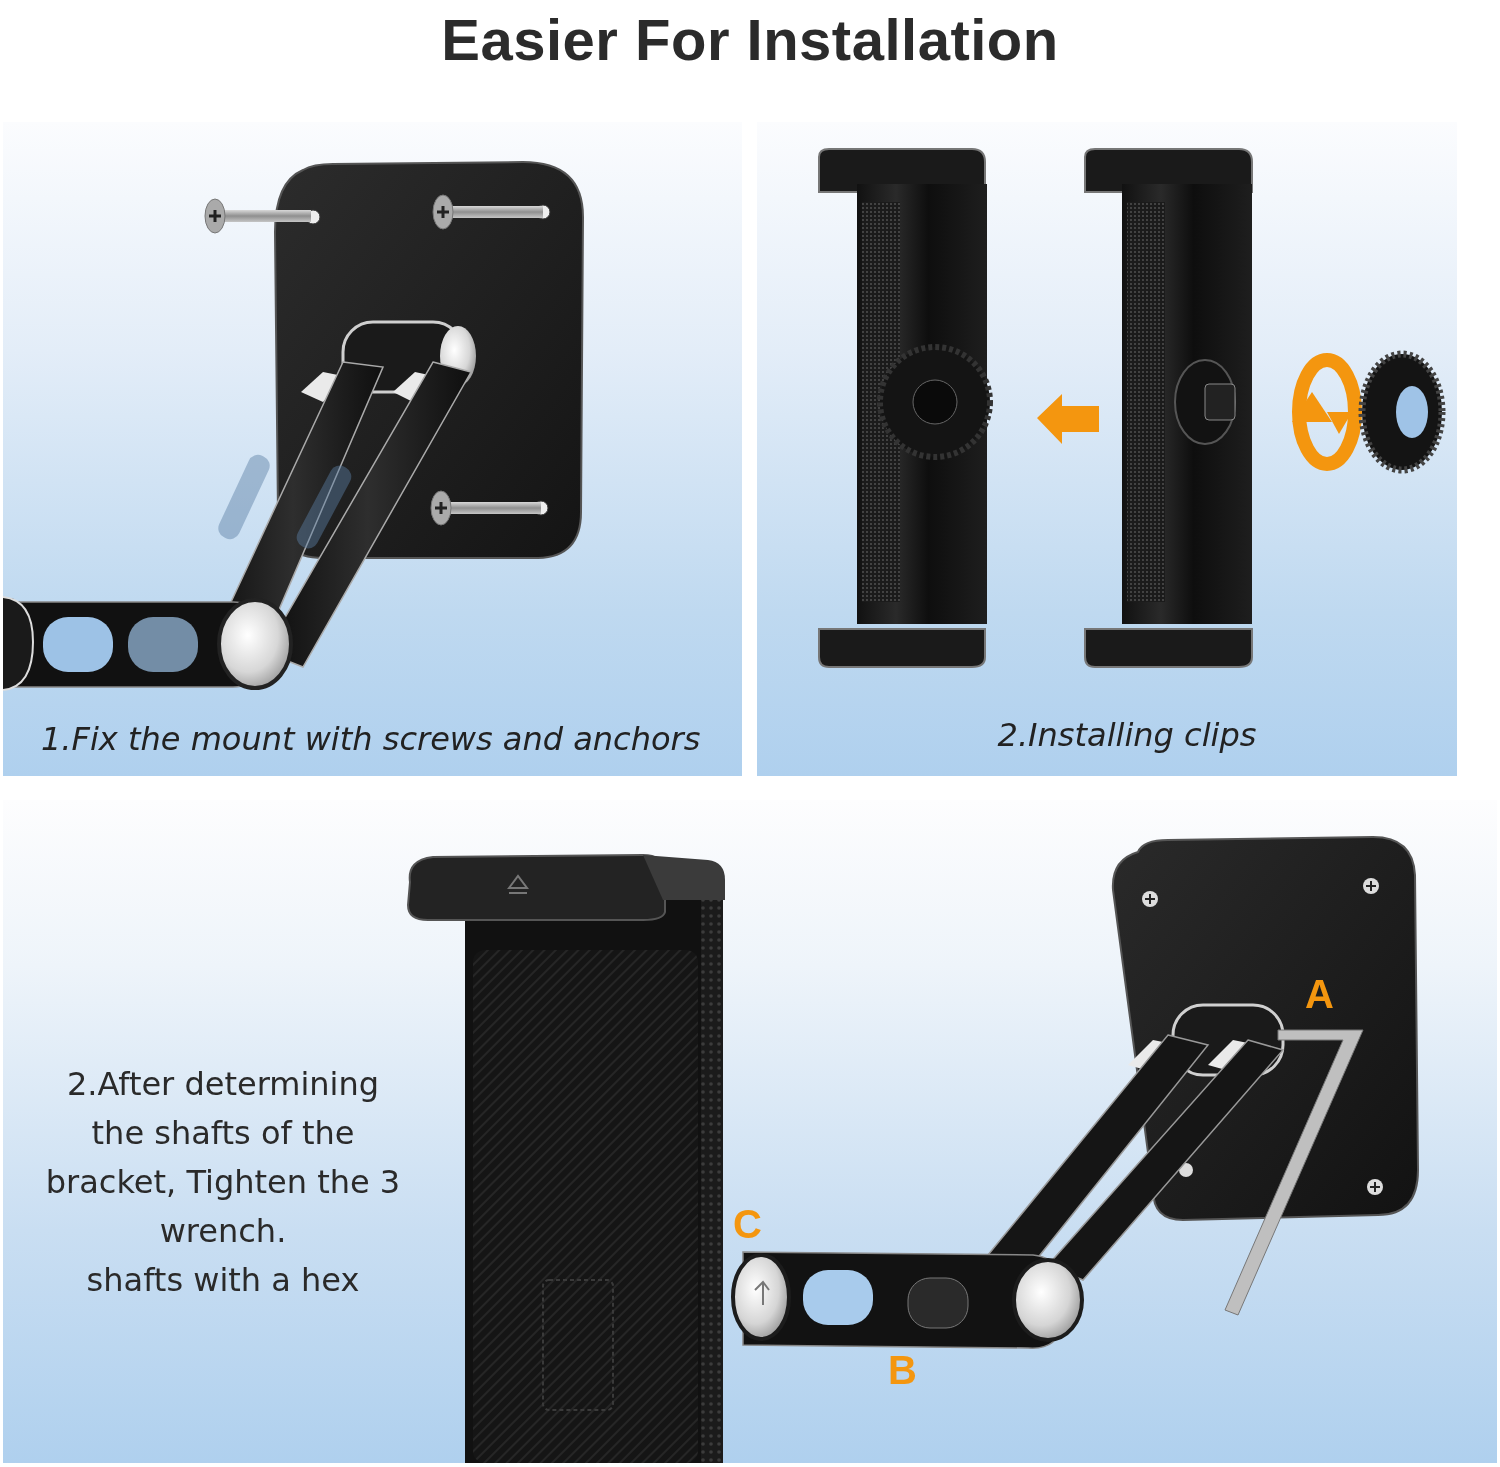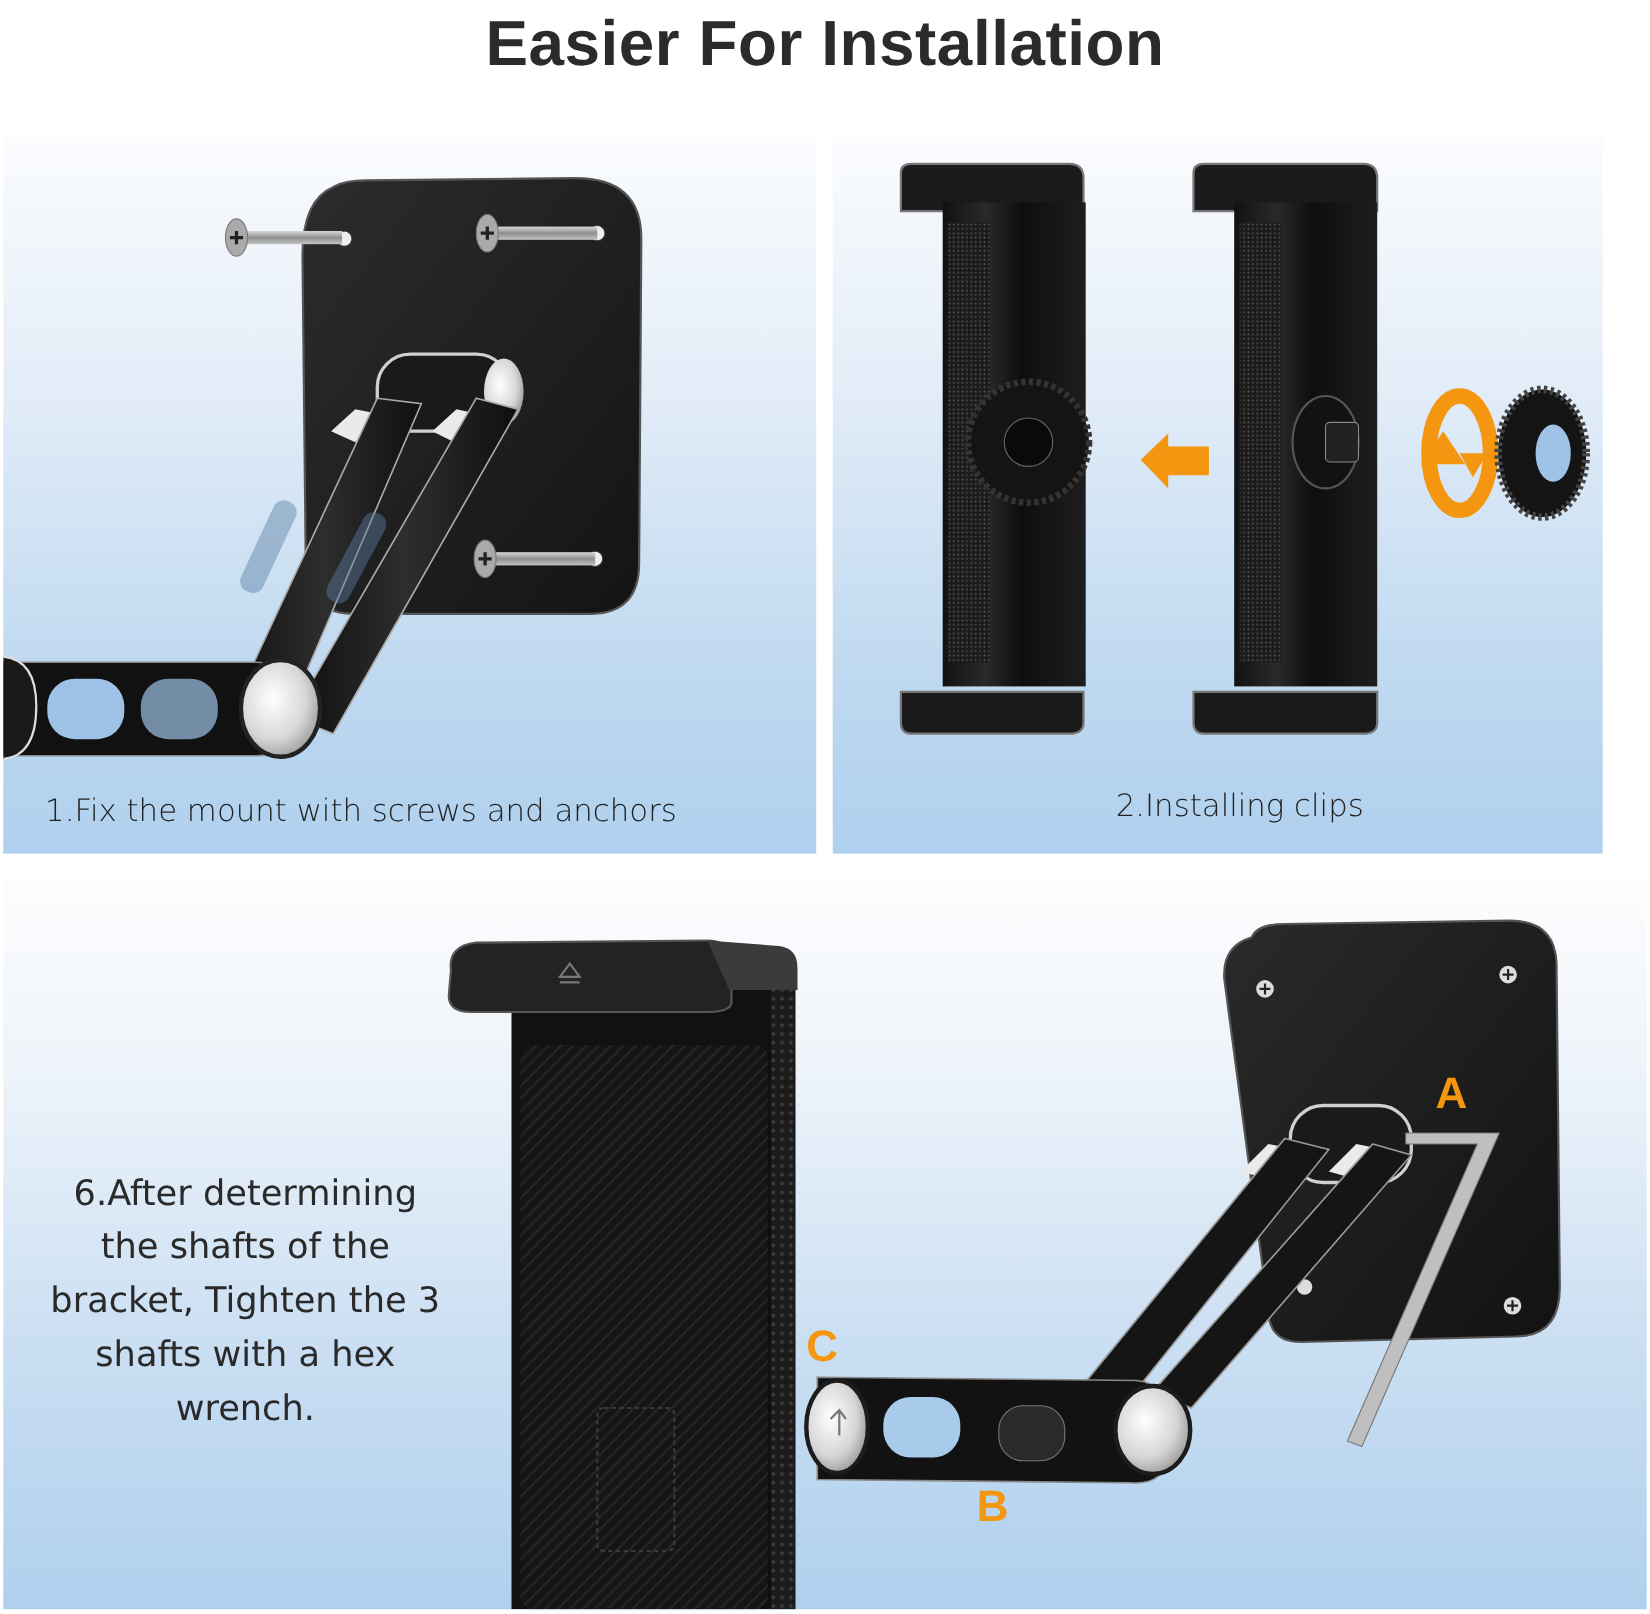--- a/index.html
+++ b/index.html
@@ -17,21 +17,21 @@
     position: absolute; overflow: hidden;
     background: linear-gradient(180deg, #fbfcfe 0%, #e3edf8 35%, #bfd9f0 75%, #afd0ee 100%);
   }
   .p1 { left: 3px; top: 122px; width: 739px; height: 654px; }
   .p2 { left: 757px; top: 122px; width: 700px; height: 654px; }
   .p3 { left: 3px; top: 800px; width: 1494px; height: 663px;
         background: linear-gradient(180deg, #fdfdfe 0%, #eef4fa 25%, #c9def2 65%, #afd0ee 100%); }
 
   .caption {
     position: absolute; font-family: "DejaVu Sans", sans-serif; font-weight: 300;
-    font-size: 28px; color: #222; white-space: nowrap;
+    font-size: 32px; color: #222; white-space: nowrap; font-style: italic;
   }
   .p1 .caption { left: 38px; top: 598px; }
   .p2 .caption { left: 0; width: 740px; text-align: center; top: 594px; }
 
   .step3 {
     position: absolute; left: 30px; top: 260px; width: 380px;
     text-align: center; font-size: 32px; line-height: 49px; color: #2a2a2a;
   }
   .step3 b { font-weight: normal; }
 
@@ -155,25 +155,25 @@
     <g>
       <ellipse cx="645" cy="290" rx="40" ry="58" fill="#141414" stroke="#444" stroke-width="7" stroke-dasharray="3 3"></ellipse>
       <ellipse cx="655" cy="290" rx="16" ry="26" fill="#9fc3e7"></ellipse>
     </g>
   </svg>
   <div class="caption">2.Installing clips</div>
 </div>
 
 <div class="panel p3">
   <div class="step3">
-    <div>6.After determining</div>
+    <div>2.After determining</div>
     <div>the shafts of the</div>
     <div><span>bracket, </span><b>Tighten</b><span> the 3</span></div>
+    <div>wrench.</div>
     <div>shafts with a hex</div>
-    <div>wrench.</div>
   </div>
 
   <svg width="1494" height="663" viewBox="0 0 1494 663" style="left:0;top:0;">
     <defs>
       <pattern id="diag" width="8" height="8" patternUnits="userSpaceOnUse" patternTransform="rotate(45)">
         <rect width="8" height="8" fill="#151515"></rect>
           <rect width="2" height="8" fill="#262626"></rect>
       </pattern>
       <pattern id="dots" width="8" height="8" patternUnits="userSpaceOnUse">
         <rect width="8" height="8" fill="#1b1b1b"></rect>

